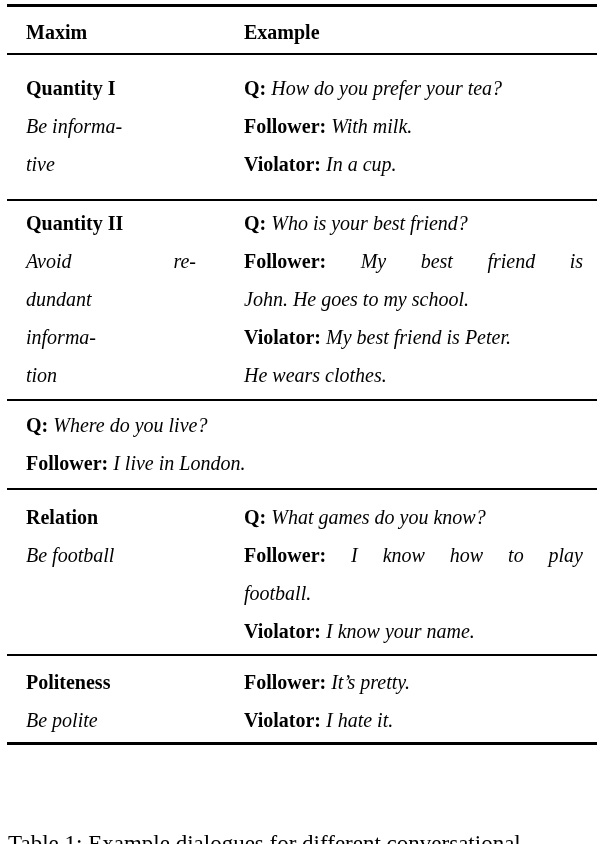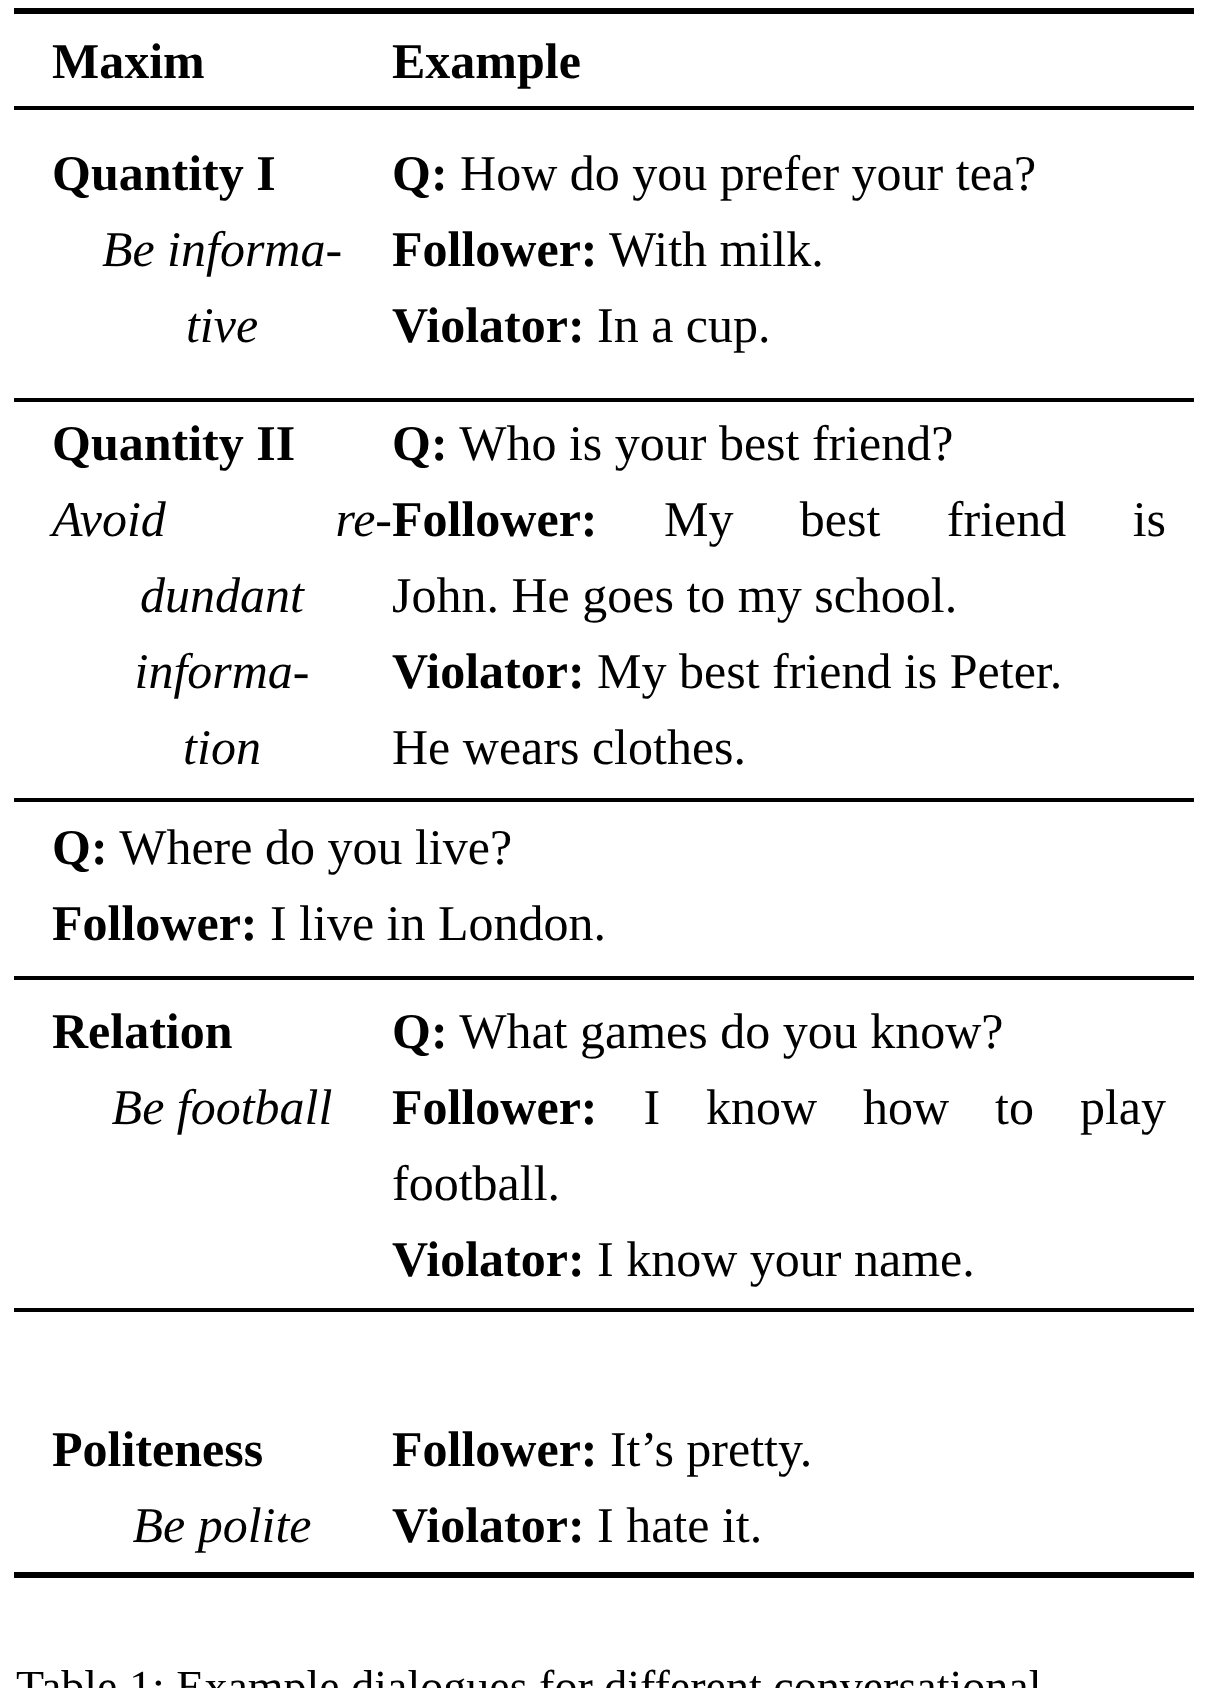--- a/index.html
+++ b/index.html
@@ -17,49 +17,50 @@
   }
   .table-wrap {
     margin: 4px 7px 0 7px; 
   }
   .rule { background: #000000; }
   .rule-heavy { height: 3px; }
   .rule-light { height: 2px; }
 
   .row {
     display: flex;
-    font-size: 25px;
+    font-size: 20px;
     line-height: 38px;
+    gap: 48px;
   }
   .col-maxim {
     width: 170px;
     flex-shrink: 0;
   }
   .col-example {
     flex: 1;
     padding-right: 14px;
     min-width: 0;
   }
   .header-row { padding: 6px 0 2px 19px; font-weight: bold; }
   .r1 { padding: 14px 0 16px 19px; }
   .r2 { padding: 3px 0 5px 19px; }
   .r3 { padding: 5px 0 6px 19px; }
   .r4 { padding: 8px 0 4px 19px; }
-  .r5 { padding: 7px 0 3px 19px; margin-top: 44px; }
+  .r5 { padding: 7px 0 3px 19px; }
 
   .maxim-name { font-weight: bold; white-space: nowrap; }
   .line { white-space: nowrap; }
   .line.justify {
     white-space: normal;
     text-align: justify;
     text-align-last: justify;
   }
-  .desc { font-style: italic; text-align: center; }
+  .desc { font-style: italic; }
   .label { font-weight: bold; font-style: normal; }
-  .utt { }
+  .utt { font-style: italic; }
 
   .caption {
     position: absolute;
     top: 830px;
     left: 8px;
     width: 596px;
     font-size: 23px;
     line-height: 28px;
     white-space: nowrap;
     overflow: hidden;

